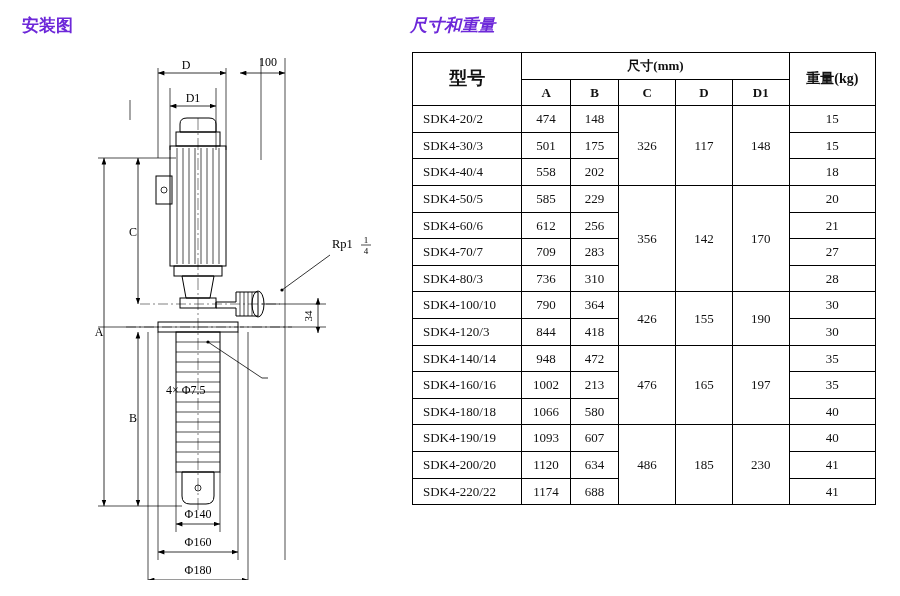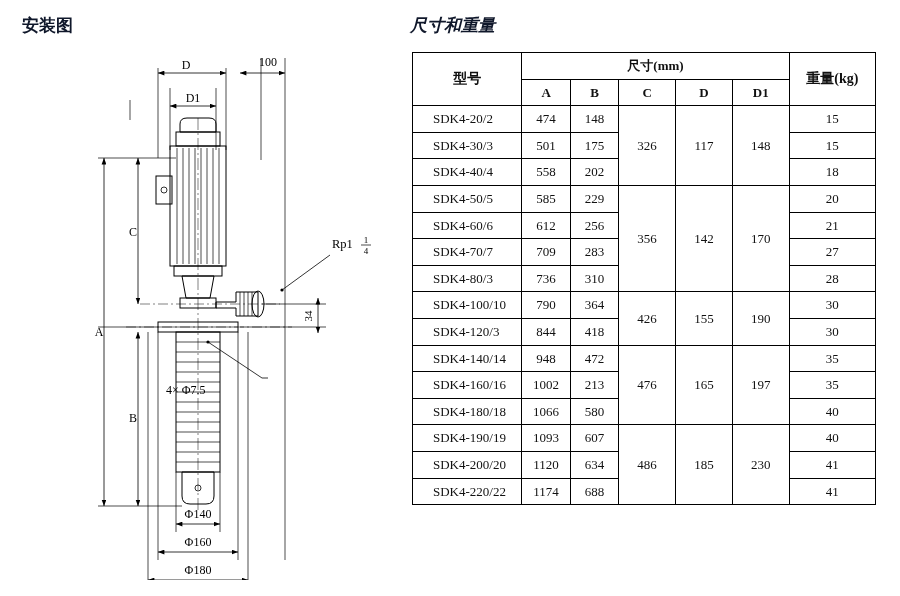--- a/index.html
+++ b/index.html
@@ -7,44 +7,44 @@
   body {
     width:900px; height:596px; background:#ffffff;
     font-family:"Liberation Serif", serif;
     color:#1a1a1a; position:relative; overflow:hidden;
   }
   .page { position:relative; width:900px; height:596px; }
 
   
   .heading {
     position:absolute; font-family:"Liberation Sans", sans-serif;
-    font-weight:bold; font-size:17px; color:#0f172a;
+    font-weight:bold; font-size:17px; color:#6d28d9;
   }
   #h-left  { left:22px;  top:14px; }
   #h-right { left:410px; top:14px;font-style:italic; }
 
   
   .drawing { position:absolute; left:30px; top:40px; width:360px; height:540px; }
   .drawing svg { display:block; }
 
   
   .table-wrap { position:absolute; left:412px; top:52px; width:464px; }
   table.dims {
     border-collapse:collapse; width:464px;
     font-family:"Liberation Serif", serif; font-size:13px; color:#111;
   }
   table.dims th, table.dims td {
     border:1px solid #000; text-align:center; padding:0;
     height:25.6px; line-height:25.6px; font-weight:normal;
   }
   table.dims thead th { font-weight:bold; }
-  table.dims .hdr-model  { width:104px; font-size:14px; }
+  table.dims .hdr-model  { width:104px; font-size:18px; }
   table.dims .hdr-dims   { font-size:13px; }
   table.dims .hdr-weight { width:82px; font-size:14px;border-radius:23px; }
-  table.dims td.model { text-align:left; padding-left:20px; font-size:13px; }
+  table.dims td.model { text-align:left; padding-left:10px; font-size:13px; }
   table.dims td.num { width:46px; }
   table.dims td.c   { width:54px; }
   table.dims td.d   { width:54px; }
   table.dims td.d1  { width:54px; }
   table.dims td.w   { width:82px;margin-top:29px; }
 </style>
 </head>
 <body>
 
 <div class="page">

